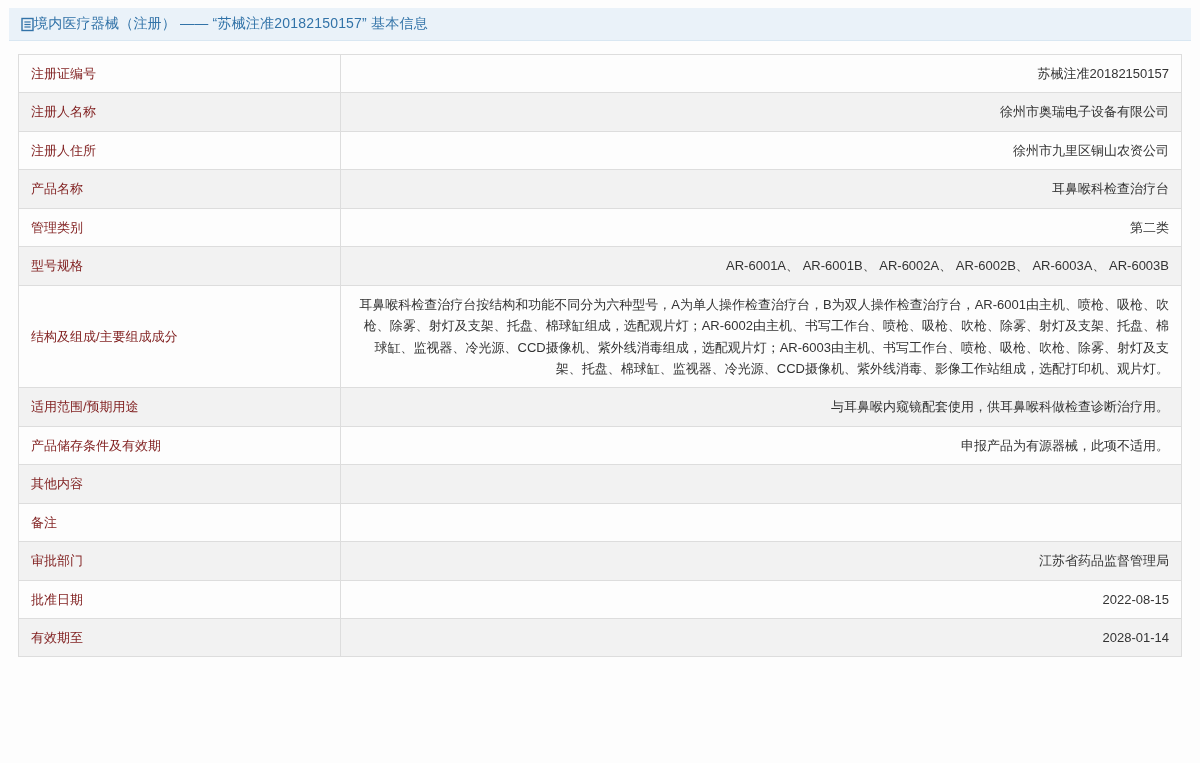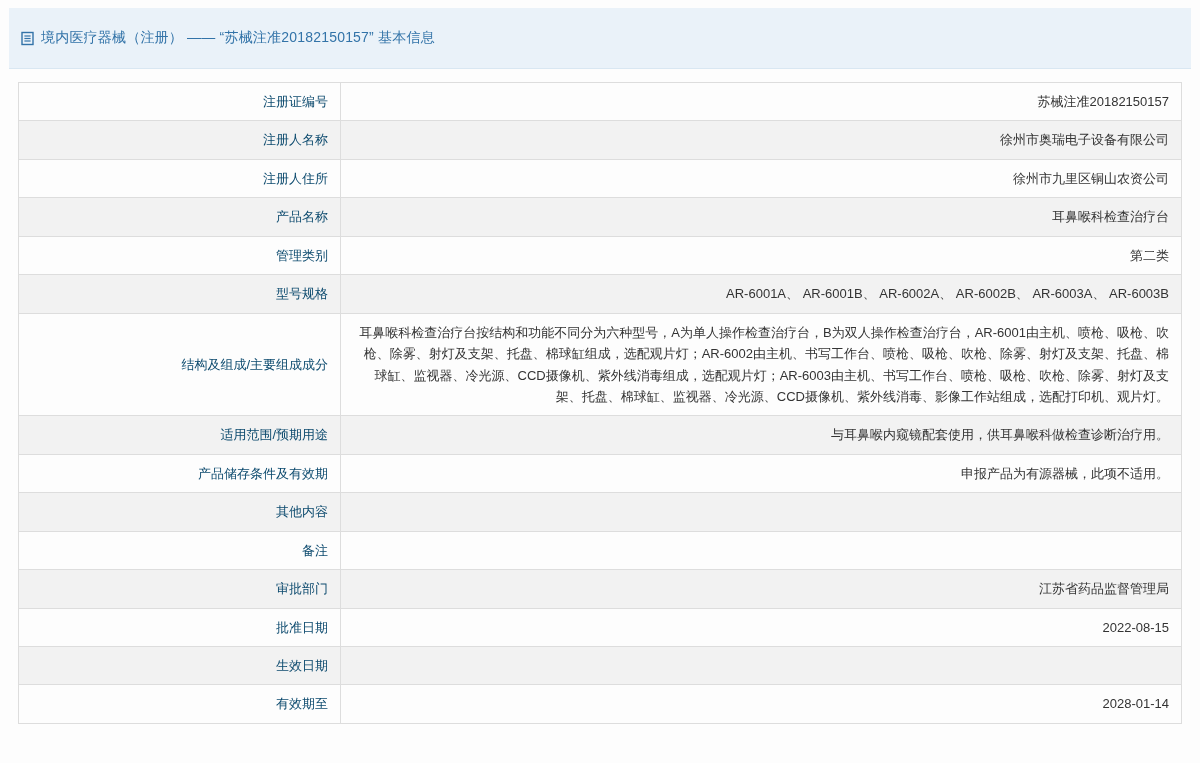--- a/index.html
+++ b/index.html
@@ -12,24 +12,23 @@
   }
   .page {
     width: 1200px;
     min-height: 763px;
     padding: 8px 9px 10px 9px;
     background: #fdfdfd;
   }
   .header-bar {
     background: #eaf2f9;
     border-bottom: 1px solid #d9e7f2;
-    padding: 21px 12px;
+    padding: 7px 12px;
     display: flex;
     align-items: center;
-    gap: 7px;
     text-align: right;
   }
   .header-bar .doc-icon { display: inline-flex; align-items: center; }
   .page-title {
     color: #3273a8;
     font-size: 14px;
     letter-spacing: .2px;
   }
   table.info-table {
     width: calc(100% - 18px);
@@ -42,22 +41,22 @@
     border: 1px solid #dddddd;
     padding: 8px 12px;
     line-height: 1.65;
     vertical-align: middle;
     word-break: break-all;
   }
   table.info-table tr:nth-child(odd)  { background: #fdfdfd; }
   table.info-table tr:nth-child(even) { background: #f2f2f2; }
   td.label {
     width: 322px;
-    text-align: right;
-    color: #0c4a6e;
+    text-align: left;
+    color: #7f1d1d;
   }
   td.value { text-align: right; color: #333; }
   td.value:empty::after, td.value .empty { content: ""; }
 </style>
 </head>
 <body>
 
 <div class="page">
 
   <div class="header-bar">
@@ -120,24 +119,20 @@
       </tr>
       <tr>
         <td class="label">审批部门</td>
         <td class="value">江苏省药品监督管理局</td>
       </tr>
       <tr>
         <td class="label">批准日期</td>
         <td class="value">2022-08-15</td>
       </tr>
       <tr>
-        <td class="label">生效日期</td>
-        <td class="value"></td>
-      </tr>
-      <tr>
         <td class="label">有效期至</td>
         <td class="value">2028-01-14</td>
       </tr>
 
     </tbody>
   </table>
 
 </div>
 
 </body></html>

